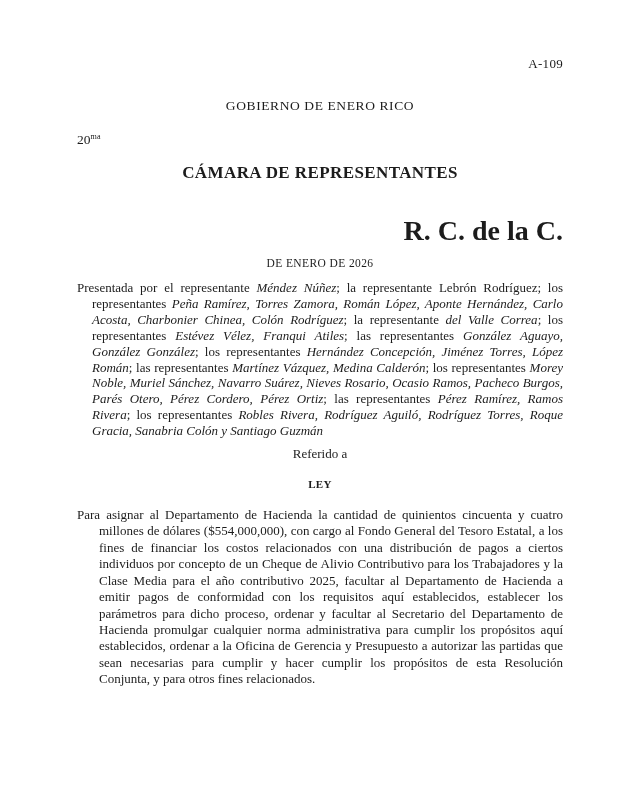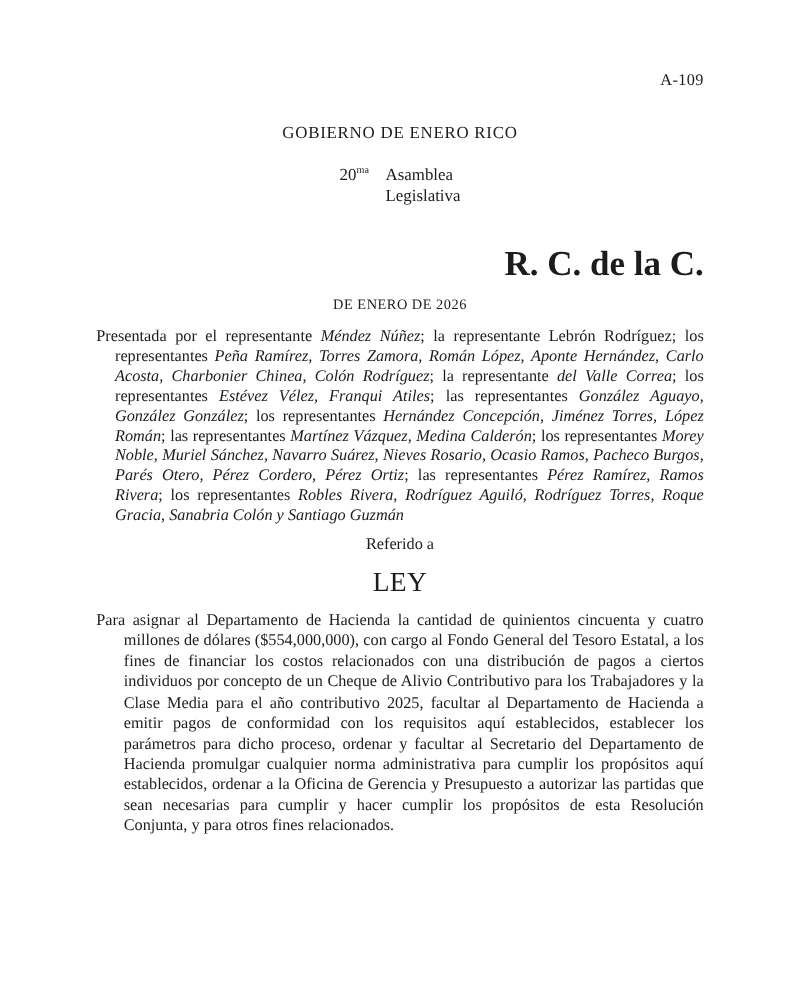--- a/index.html
+++ b/index.html
@@ -29,21 +29,21 @@
   .government {
     margin-top: 26px;
     text-align: center;
     font-size: 13.5px;
     line-height: 17px;
     letter-spacing: 0.6px;
   }
   .assembly-row {
     margin-top: 17px;
     display: flex;
-    justify-content: center;
+    justify-content: flex-start;
     font-size: 13.5px;
     line-height: 17px;
   }
   .ord-block { display: flex; }
   .ord-block .ordinal { white-space: nowrap; }
   .ord-block .gap-l { width: 13px; }
   .ord-block .gap-s { width: 6px; }
   sup {
     font-size: 0.6em;
     vertical-align: super;
@@ -83,23 +83,23 @@
   .presented .it { font-style: italic; }
   .referred {
     margin-top: 7px;
     text-align: center;
     font-size: 13px;
     line-height: 16px;
   }
   .ley {
     margin-top: 13px;
     text-align: center;
-    font-size: 22px;
+    font-size: 11px;
     line-height: 19px;
-    font-weight: normal;
+    font-weight: bold;
     letter-spacing: 0.3px;
   }
   .body-par {
     margin: 13px 0 0 0;
     font-size: 13px;
     line-height: 16.4px;
     text-align: justify;
     padding-left: 22px;
     text-indent: -22px;
   }
@@ -110,27 +110,24 @@
 <div class="page">
 
   <div class="doc-number">A-109</div>
 
   <div class="government">GOBIERNO DE ENERO RICO</div>
 
   <div class="assembly-row">
     <div class="ord-block">
       <span class="ordinal"><span>20</span><sup>ma</sup></span>
       <span class="gap-l"></span>
-      <span class="stack">
-        <div>Asamblea</div>
-        <div>Legislativa</div>
-      </span>
     </div>
   </div>
 
+  <div class="chamber">CÁMARA DE REPRESENTANTES</div>
 
   <div class="bill-title">R. C. de la C.</div>
 
   <div class="bill-date">DE ENERO DE 2026</div>
 
   <p class="presented"><span>Presentada por el representante </span><span class="it">Méndez Núñez</span><span>; la representante Lebrón Rodríguez; los representantes </span><span class="it">Peña Ramírez, Torres Zamora, Román López, Aponte Hernández, Carlo Acosta, Charbonier Chinea, Colón Rodríguez</span><span>; la representante </span><span class="it">del Valle Correa</span><span>; los representantes </span><span class="it">Estévez Vélez, Franqui Atiles</span><span>; las representantes </span><span class="it">González Aguayo, González González</span><span>; los representantes </span><span class="it">Hernández Concepción, Jiménez Torres, López Román</span><span>; las representantes </span><span class="it">Martínez Vázquez, Medina Calderón</span><span>; los representantes </span><span class="it">Morey Noble, Muriel Sánchez, Navarro Suárez, Nieves Rosario, Ocasio Ramos, Pacheco Burgos, Parés Otero, Pérez Cordero, Pérez Ortiz</span><span>; las representantes </span><span class="it">Pérez Ramírez, Ramos Rivera</span><span>; los representantes </span><span class="it">Robles Rivera, Rodríguez Aguiló, Rodríguez Torres, Roque Gracia, Sanabria Colón y Santiago Guzmán</span></p>
 
   <div class="referred">Referido a</div>
 
   <div class="ley">LEY</div>

